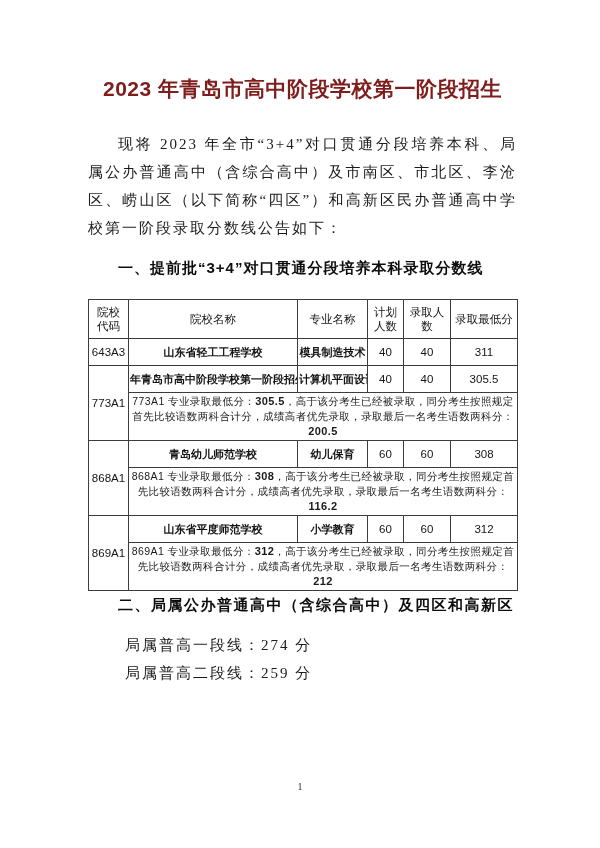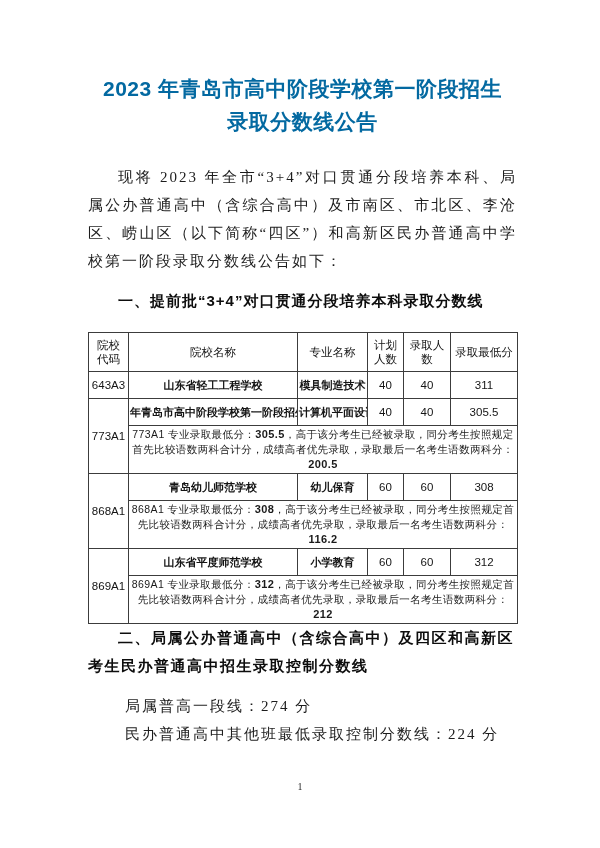--- a/index.html
+++ b/index.html
@@ -18,21 +18,21 @@
   }
   
   .doc-title{
     margin-top:72px;
     text-align:center;
     font-family:"Liberation Sans","DejaVu Sans",sans-serif;
     font-weight:bold;
     font-size:21px;
     line-height:33px;
     letter-spacing:0.5px;
-    color:#0369a1;
+    color:#7f1d1d;
   }
   
   .intro{
     margin-top:25px;
     font-size:15px;
     line-height:28px;
     letter-spacing:2px;
     text-align:justify;
     text-indent:2em;
     color:#1c1c1c;
@@ -108,21 +108,20 @@
   }
 </style>
 </head>
 <body>
 
 <div class="page">
   <div class="content">
 
     <div class="doc-title">
       <span style="display:block">2023 年青岛市高中阶段学校第一阶段招生</span>
-      <span style="display:block">录取分数线公告</span>
     </div>
 
     <p class="intro">现将 2023 年全市“3+4”对口贯通分段培养本科、局属公办普通高中（含综合高中）及市南区、市北区、李沧区、崂山区（以下简称“四区”）和高新区民办普通高中学校第一阶段录取分数线公告如下：</p>
 
     <div class="sec-heading sec1-heading">一、提前批“3+4”对口贯通分段培养本科录取分数线</div>
 
     <table class="score-table">
       <colgroup>
         <col style="width:40px">
           <col style="width:169px">
@@ -195,24 +194,23 @@
       <tr>
         <td class="td-note" colspan="5">
           <span>869A1 专业录取最低分：</span><span class="note-num">312</span><span>，高于该分考生已经被录取，同分考生按照规定首先比较语数两科合计分，成绩高者优先录取，录取最后一名考生语数两科分：</span><span class="note-num">212</span>
         </td>
       </tr>
     </tbody>
       </table>
 
     <div class="sec-heading sec2-heading">
       <span class="l1">二、局属公办普通高中（含综合高中）及四区和高新区</span>
-      <span class="l2">考生民办普通高中招生录取控制分数线</span>
     </div>
 
     <div class="score-lines">
       <div class="score-line">局属普高一段线：274 分</div>
-      <div class="score-line">民办普通高中其他班最低录取控制分数线：224 分</div>
+      <div class="score-line">局属普高二段线：259 分</div>
     </div>
 
   </div>
 
   <div class="page-number">1</div>
 </div>
 
 </body></html>

